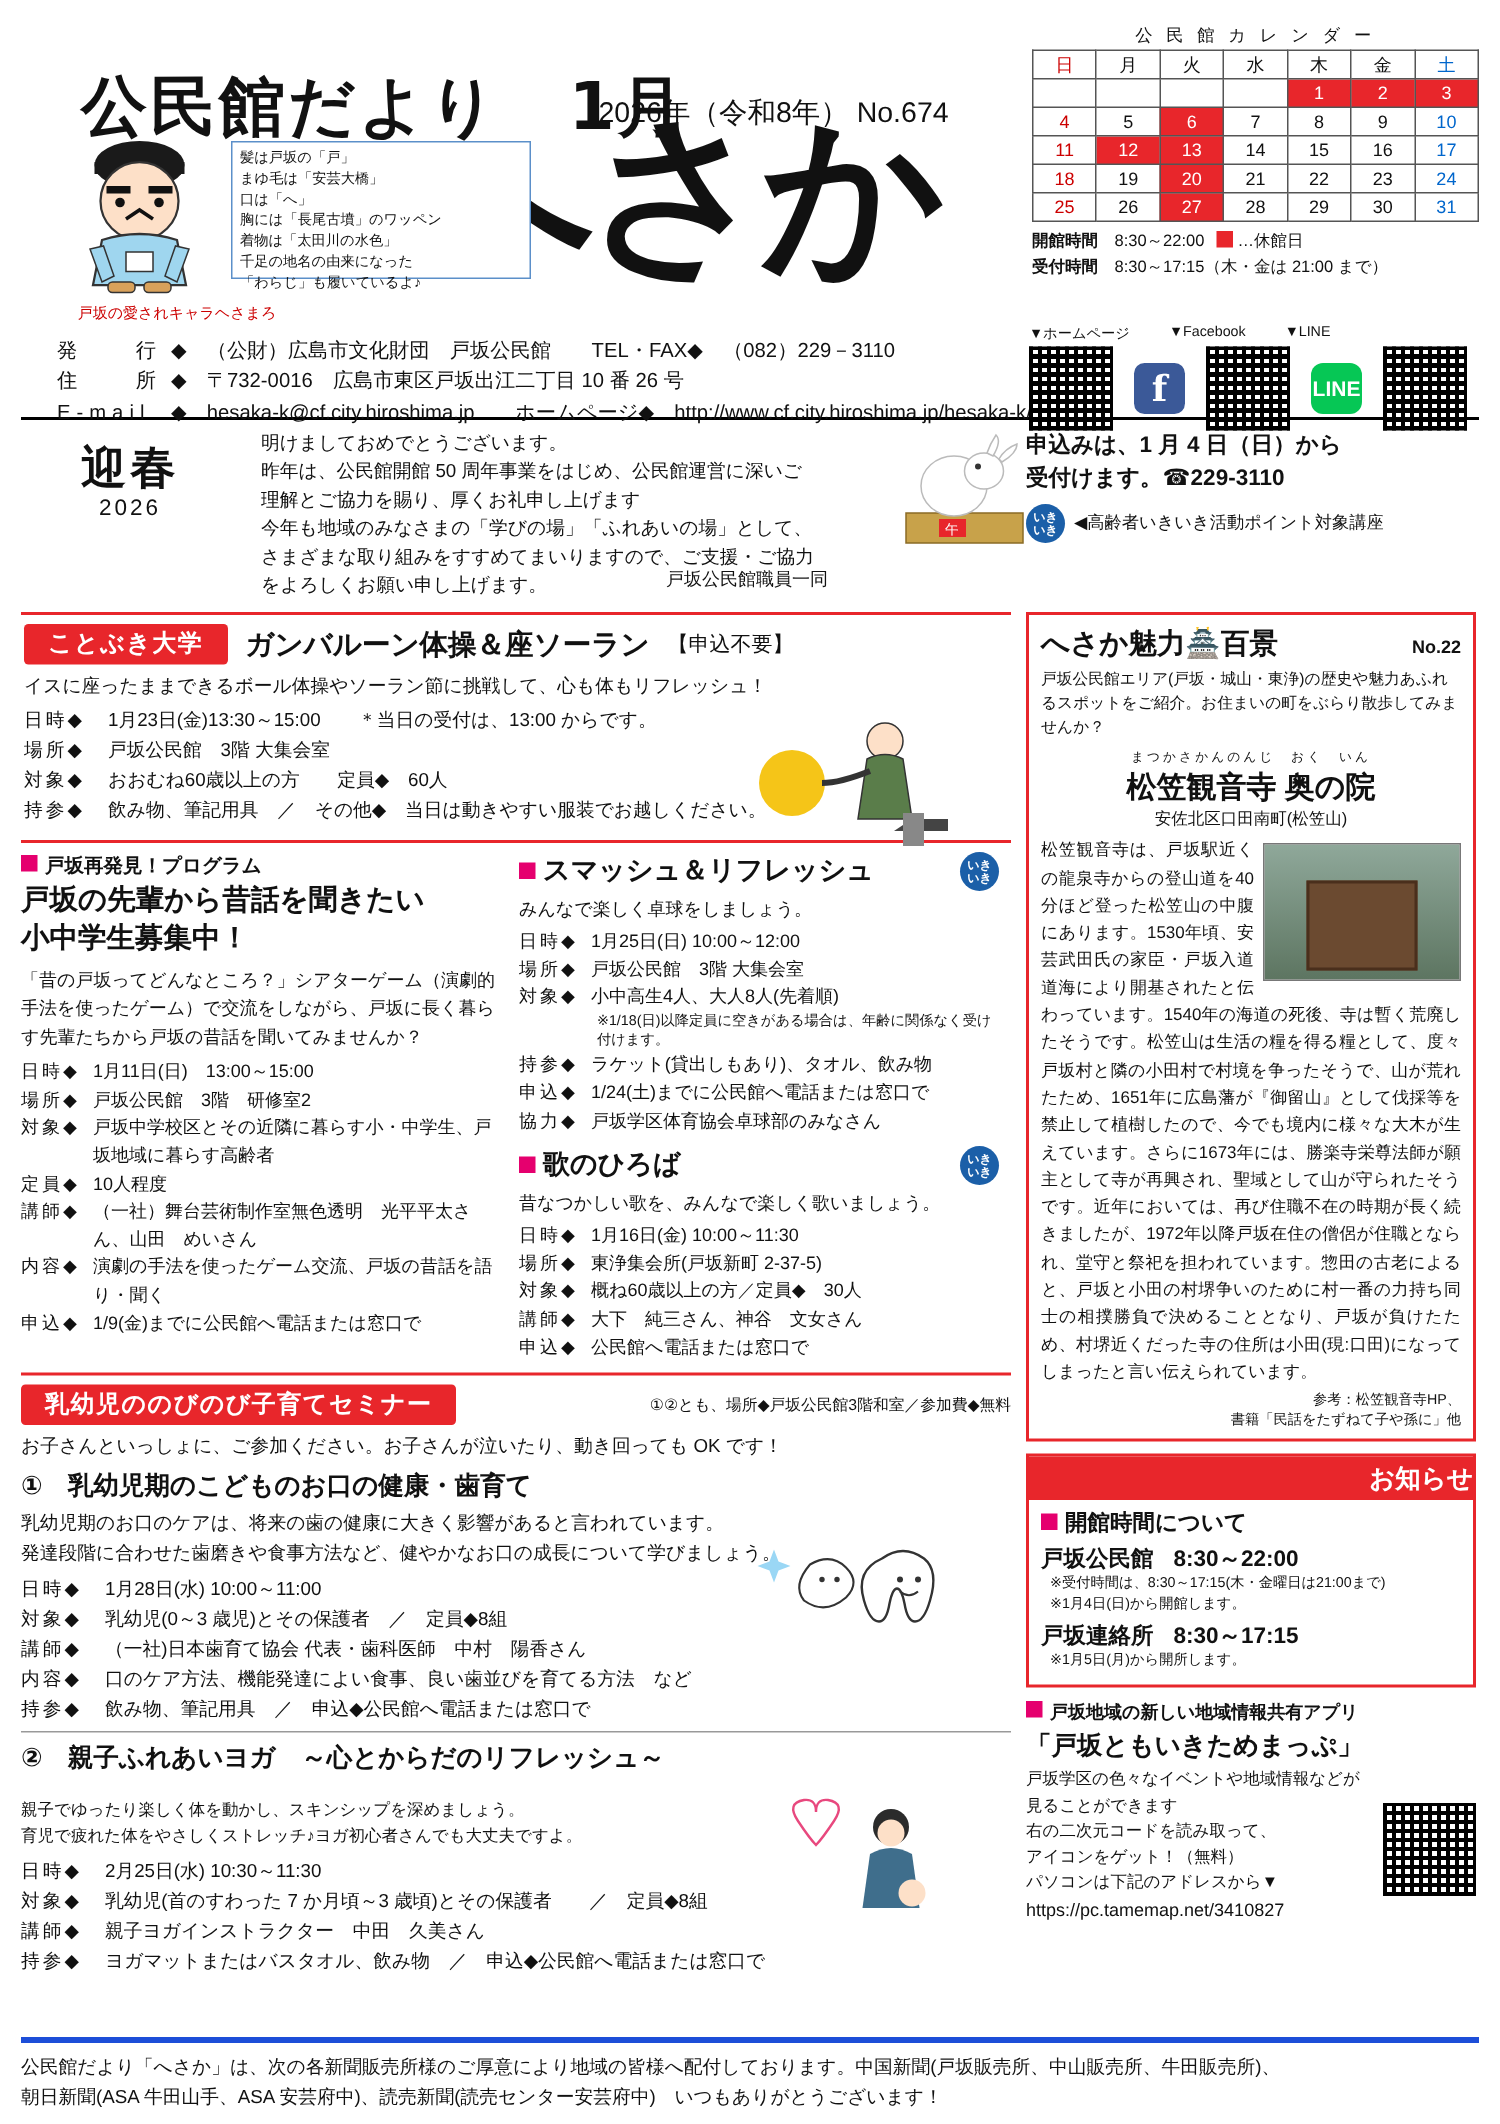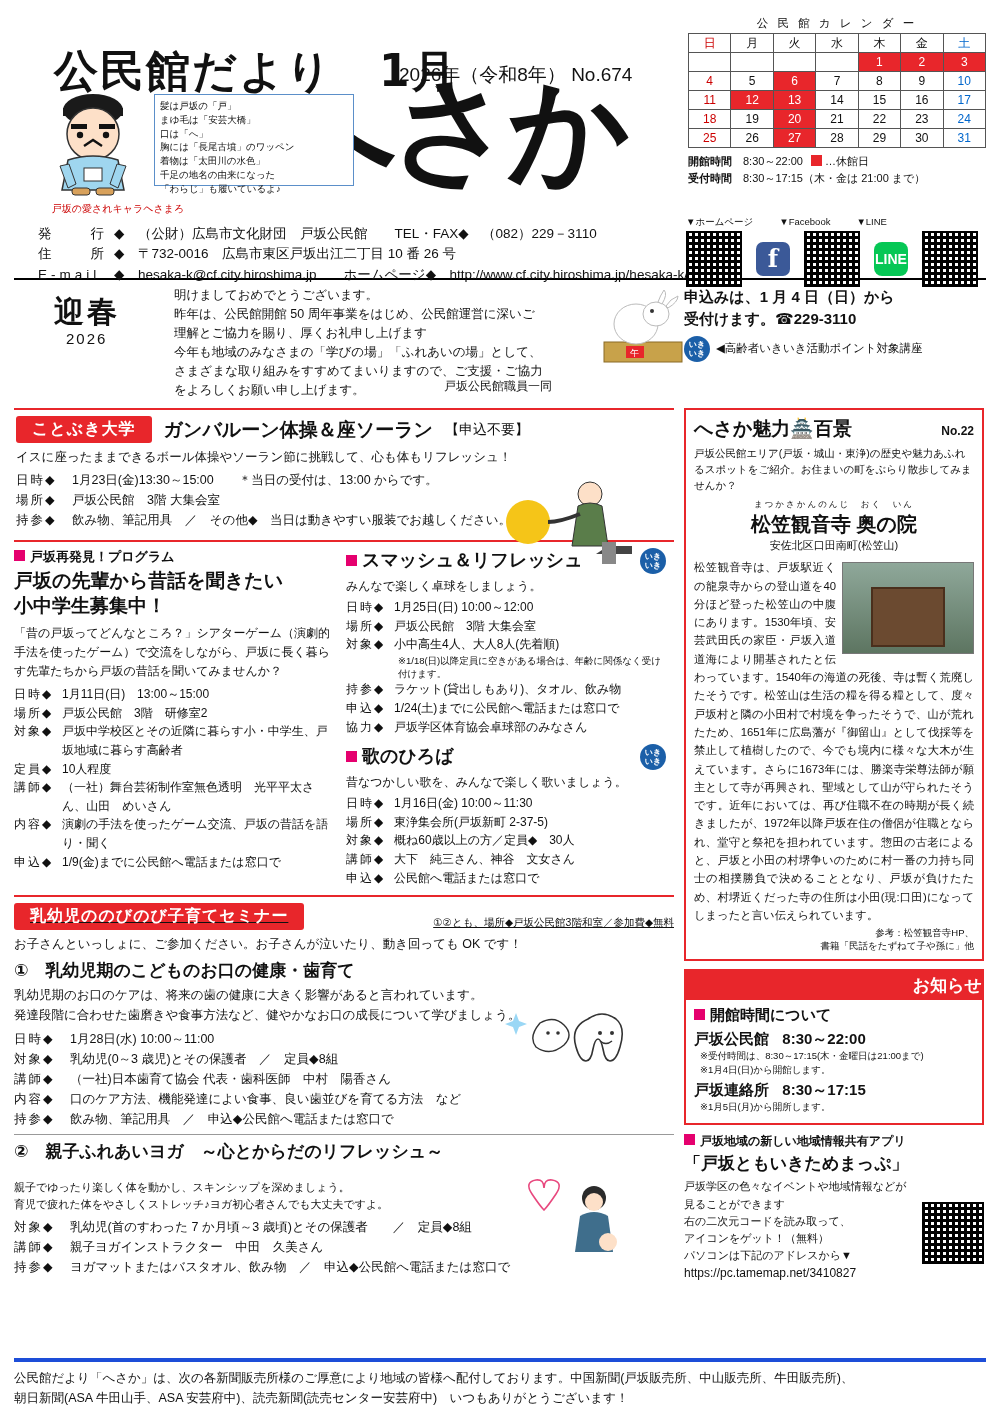--- a/index.html
+++ b/index.html
@@ -301,20 +301,21 @@
         <div style="display:flex; align-items:center; gap:12px;">
           <span class="pill">ことぶき大学</span>
           <span style="font-size:19px; font-weight:bold;">ガンバルーン体操＆座ソーラン</span>
           <span style="font-size:14px;">【申込不要】</span>
         </div>
         <div style="font-size:12.5px; margin:6px 0 4px;">イスに座ったままできるボール体操やソーラン節に挑戦して、心も体もリフレッシュ！</div>
         <div style="position:relative;">
           <div class="deflist">
             <div><span class="k">日時◆</span><span>1月23日(金)13:30～15:00　　＊当日の受付は、13:00 からです。</span></div>
             <div><span class="k">場所◆</span><span>戸坂公民館　3階 大集会室</span></div>
+            <div><span class="k">対象◆</span><span>おおむね60歳以上の方　　定員◆　60人</span></div>
             <div><span class="k">持参◆</span><span>飲み物、筆記用具　／　その他◆　当日は動きやすい服装でお越しください。</span></div>
           </div>
           <svg style="position:absolute; right:10px; top:-6px; width:180px; height:110px;" viewBox="0 0 180 110">
             <circle cx="46" cy="58" r="22" fill="#f5c518"></circle>
             <circle cx="108" cy="30" r="12" fill="#fde0c8" stroke="#333"></circle>
             <path d="M96 42 q12 -6 24 0 l6 40 h-36z" fill="#5a7d4a" stroke="#333"></path>
             <path d="M98 50 q-20 8 -32 8" stroke="#333" fill="none" stroke-width="4"></path>
             <path d="M126 82 l24 0 l0 8 l-36 0z" fill="#444"></path>
             <rect x="120" y="78" width="14" height="22" fill="#888"></rect>
           </svg>
@@ -386,21 +387,21 @@
               <div><span class="k2">講師◆</span><span>大下　純三さん、神谷　文女さん</span></div>
               <div><span class="k2">申込◆</span><span>公民館へ電話または窓口で</span></div>
             </div>
           </div>
         </div>
       </div>
 
       <hr class="hr-red" style="margin-top:8px;">
 
       <div>
-        <div style="display:flex; align-items:flex-end; justify-content:space-between;text-decoration:underline;">
+        <div style="display:flex; align-items:center; justify-content:space-between;">
           <span class="pill">乳幼児ののびのび子育てセミナー</span>
           <span class="small">①②とも、場所◆戸坂公民館3階和室／参加費◆無料</span>
         </div>
         <div style="font-size:12.5px; margin:6px 0 6px;">お子さんといっしょに、ご参加ください。お子さんが泣いたり、動き回っても OK です！</div>
 
         <div style="position:relative;">
           <div style="font-size:17px; font-weight:bold;"><span>①</span>　<span>乳幼児期のこどものお口の健康・歯育て</span></div>
           <div style="font-size:12.5px; line-height:1.55; margin:4px 0 4px; white-space:pre-line;">乳幼児期のお口のケアは、将来の歯の健康に大きく影響があると言われています。
 発達段階に合わせた歯磨きや食事方法など、健やかなお口の成長について学びましょう。</div>
           <div class="deflist">
@@ -422,20 +423,21 @@
           </svg>
         </div>
 
         <hr class="hr-thin">
 
         <div style="position:relative;">
           <div style="font-size:17px; font-weight:bold;"><span>②</span>　<span>親子ふれあいヨガ　～心とからだのリフレッシュ～</span></div>
           <div style="font-size:11px; line-height:1.55; margin:16px 0 4px; white-space:pre-line;">親子でゆったり楽しく体を動かし、スキンシップを深めましょう。
 育児で疲れた体をやさしくストレッチ♪ヨガ初心者さんでも大丈夫ですよ。</div>
           <div class="deflist">
+            <div><span class="k">日時◆</span><span>2月25日(水) 10:30～11:30</span></div>
             <div><span class="k">対象◆</span><span>乳幼児(首のすわった 7 か月頃～3 歳頃)とその保護者　　／　定員◆8組</span></div>
             <div><span class="k">講師◆</span><span>親子ヨガインストラクター　中田　久美さん</span></div>
             <div><span class="k">持参◆</span><span>ヨガマットまたはバスタオル、飲み物　／　申込◆公民館へ電話または窓口で</span></div>
           </div>
           <svg style="position:absolute; right:28px; top:28px; width:130px; height:90px;" viewBox="0 0 130 90">
             <path d="M16 26 q-8 -12 4 -14 q8 -1 8 8 q0 -9 8 -8 q12 2 4 14 q-8 12 -12 16 q-4 -4 -12 -16z" fill="none" stroke="#e8487e" stroke-width="1.6"></path>
             <circle cx="78" cy="30" r="12" fill="#2b2b2b"></circle>
             <circle cx="78" cy="34" r="9" fill="#fde0c8"></circle>
             <path d="M64 48 q14 -8 28 0 l5 36 h-38z" fill="#3f6e8c"></path>
             <circle cx="92" cy="74" r="9" fill="#fde0c8"></circle>

